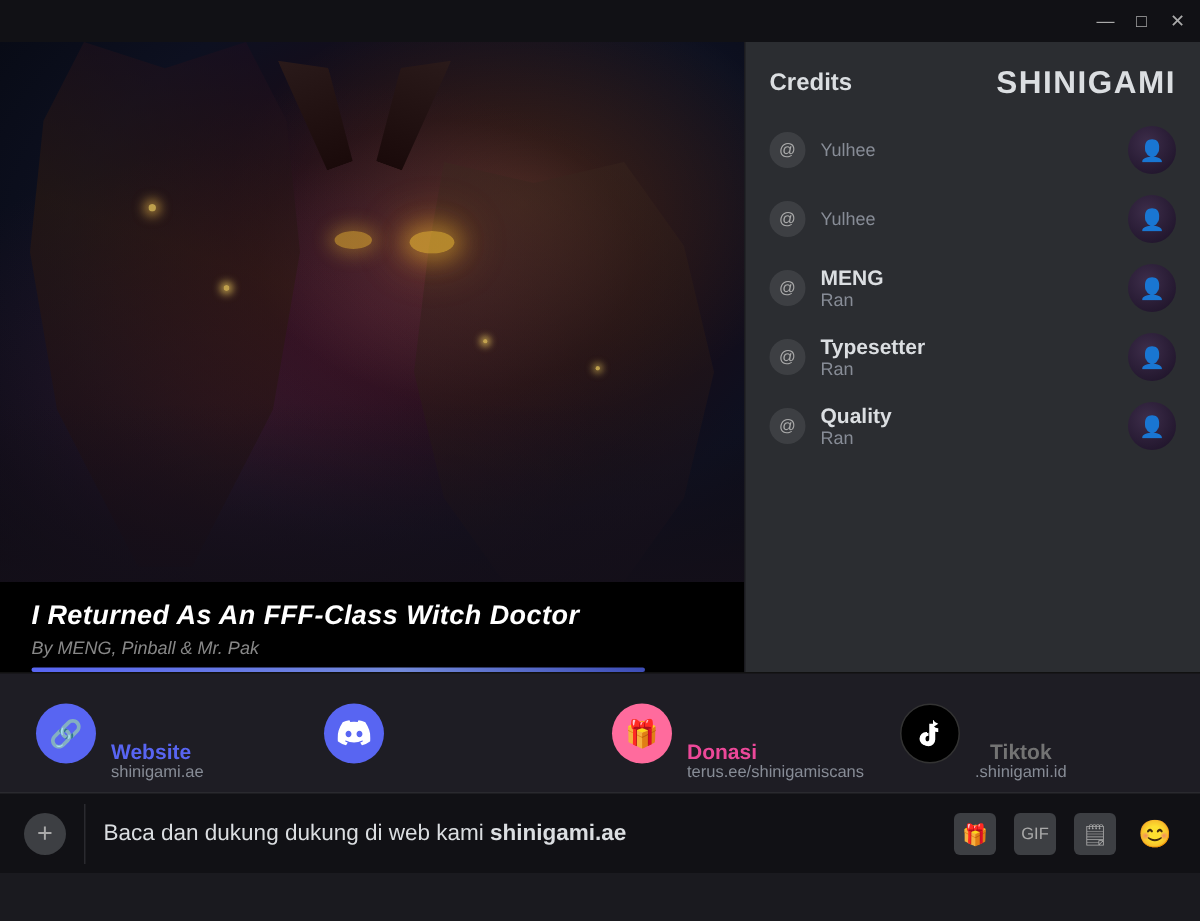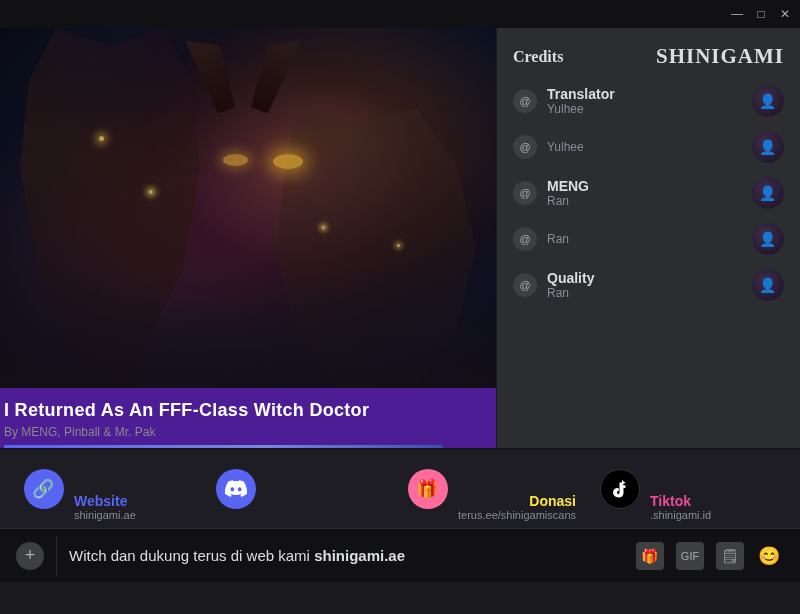--- a/index.html
+++ b/index.html
@@ -138,23 +138,24 @@
       top: 5px;
       left: 52%;
       width: 30px;
       height: 80px;
       background: linear-gradient(180deg, #2a1a1a, #1a0a0a);
       clip-path: polygon(20% 100%, 0% 20%, 100% 0%, 80% 100%);
       transform: rotate(20deg);
     }
 
     .title-section {
-      background: #4c1d95;
-      padding: 12px 4px 8px;
+      background: #000000;
+      padding: 12px 21px 8px;
       height: 60px;
+      font-style: italic;
     }
     .manga-title {
       color: #ffffff;
       font-size: 18px;
       font-weight: 700;
       letter-spacing: 0.3px;
       margin-bottom: 4px;
     }
     .manga-author {
       color: #888;
@@ -173,21 +174,20 @@
       flex: 1;
       background: #2b2d31;
       padding: 16px;
       border-left: 1px solid #1a1a1f;
     }
     .credits-header {
       display: flex;
       justify-content: space-between;
       align-items: center;
       margin-bottom: 16px;
-      font-family: Liberation Serif, serif;
     }
     .credits-label {
       color: #dbdee1;
       font-size: 16px;
       font-weight: 600;
     }
     .credits-brand {
       color: #dbdee1;
       font-size: 21px;
       font-weight: 700;
@@ -275,22 +275,22 @@
     .icon-website { background: #5865f2; }
     .icon-discord { background: #5865f2; }
     .icon-donasi { background: #ff6b9d; }
     .icon-tiktok { background: #000; border: 1px solid #333; }
     .social-text-main {
       color: #5865f2;
       font-size: 14px;
       font-weight: 600;
       margin-top: 36px;
     }
-    .social-text-main.pink { color: #fde047; text-align: right; }
-    .social-text-main.white { color: #ec4899; }
+    .social-text-main.pink { color: #ec4899; }
+    .social-text-main.white { color: #737373; text-align: center; }
     .social-text-sub {
       color: #878c96;
       font-size: 11px;
     }
 
     
     .bottom-bar {
       height: 54px;
       background: #111115;
       display: flex;
@@ -384,21 +384,20 @@
 
   <div class="right-panel">
     <div class="credits-header">
       <span class="credits-label">Credits</span>
       <span class="credits-brand">SHINIGAMI</span>
     </div>
 
     <div class="credit-row">
       <div class="at-icon">@</div>
       <div class="credit-info">
-        <div class="credit-role">Translator</div>
         <div class="credit-name">Yulhee</div>
       </div>
       <div class="credit-avatar">
         <div class="avatar-inner">👤</div>
       </div>
     </div>
 
     <div class="credit-row">
       <div class="at-icon">@</div>
       <div class="credit-info">
@@ -416,20 +415,21 @@
         <div class="credit-name">Ran</div>
       </div>
       <div class="credit-avatar">
         <div class="avatar-inner">👤</div>
       </div>
     </div>
 
     <div class="credit-row">
       <div class="at-icon">@</div>
       <div class="credit-info">
+        <div class="credit-role">Typesetter</div>
         <div class="credit-name">Ran</div>
       </div>
       <div class="credit-avatar">
         <div class="avatar-inner">👤</div>
       </div>
     </div>
 
     <div class="credit-row">
       <div class="at-icon">@</div>
       <div class="credit-info">
@@ -481,21 +481,21 @@
       <div class="social-text-sub">.shinigami.id</div>
     </div>
   </div>
 
 </div>
 
 <div class="bottom-bar">
   <div class="bottom-add-btn">+</div>
   <div class="divider-v"></div>
   <div class="bottom-text">
-    <span>Witch dan dukung terus di web kami </span><strong>shinigami.ae</strong>
+    <span>Baca dan dukung dukung di web kami </span><strong>shinigami.ae</strong>
   </div>
   <div class="bottom-actions">
     <div class="bottom-action-icon">🎁</div>
     <div class="bottom-action-icon" style="font-size:11px;font-weight:400;color:#aaa;">GIF</div>
     <div class="bottom-action-icon">🗒</div>
     <div class="bottom-action-icon emoji">😊</div>
   </div>
 </div>
 
 </body></html>

